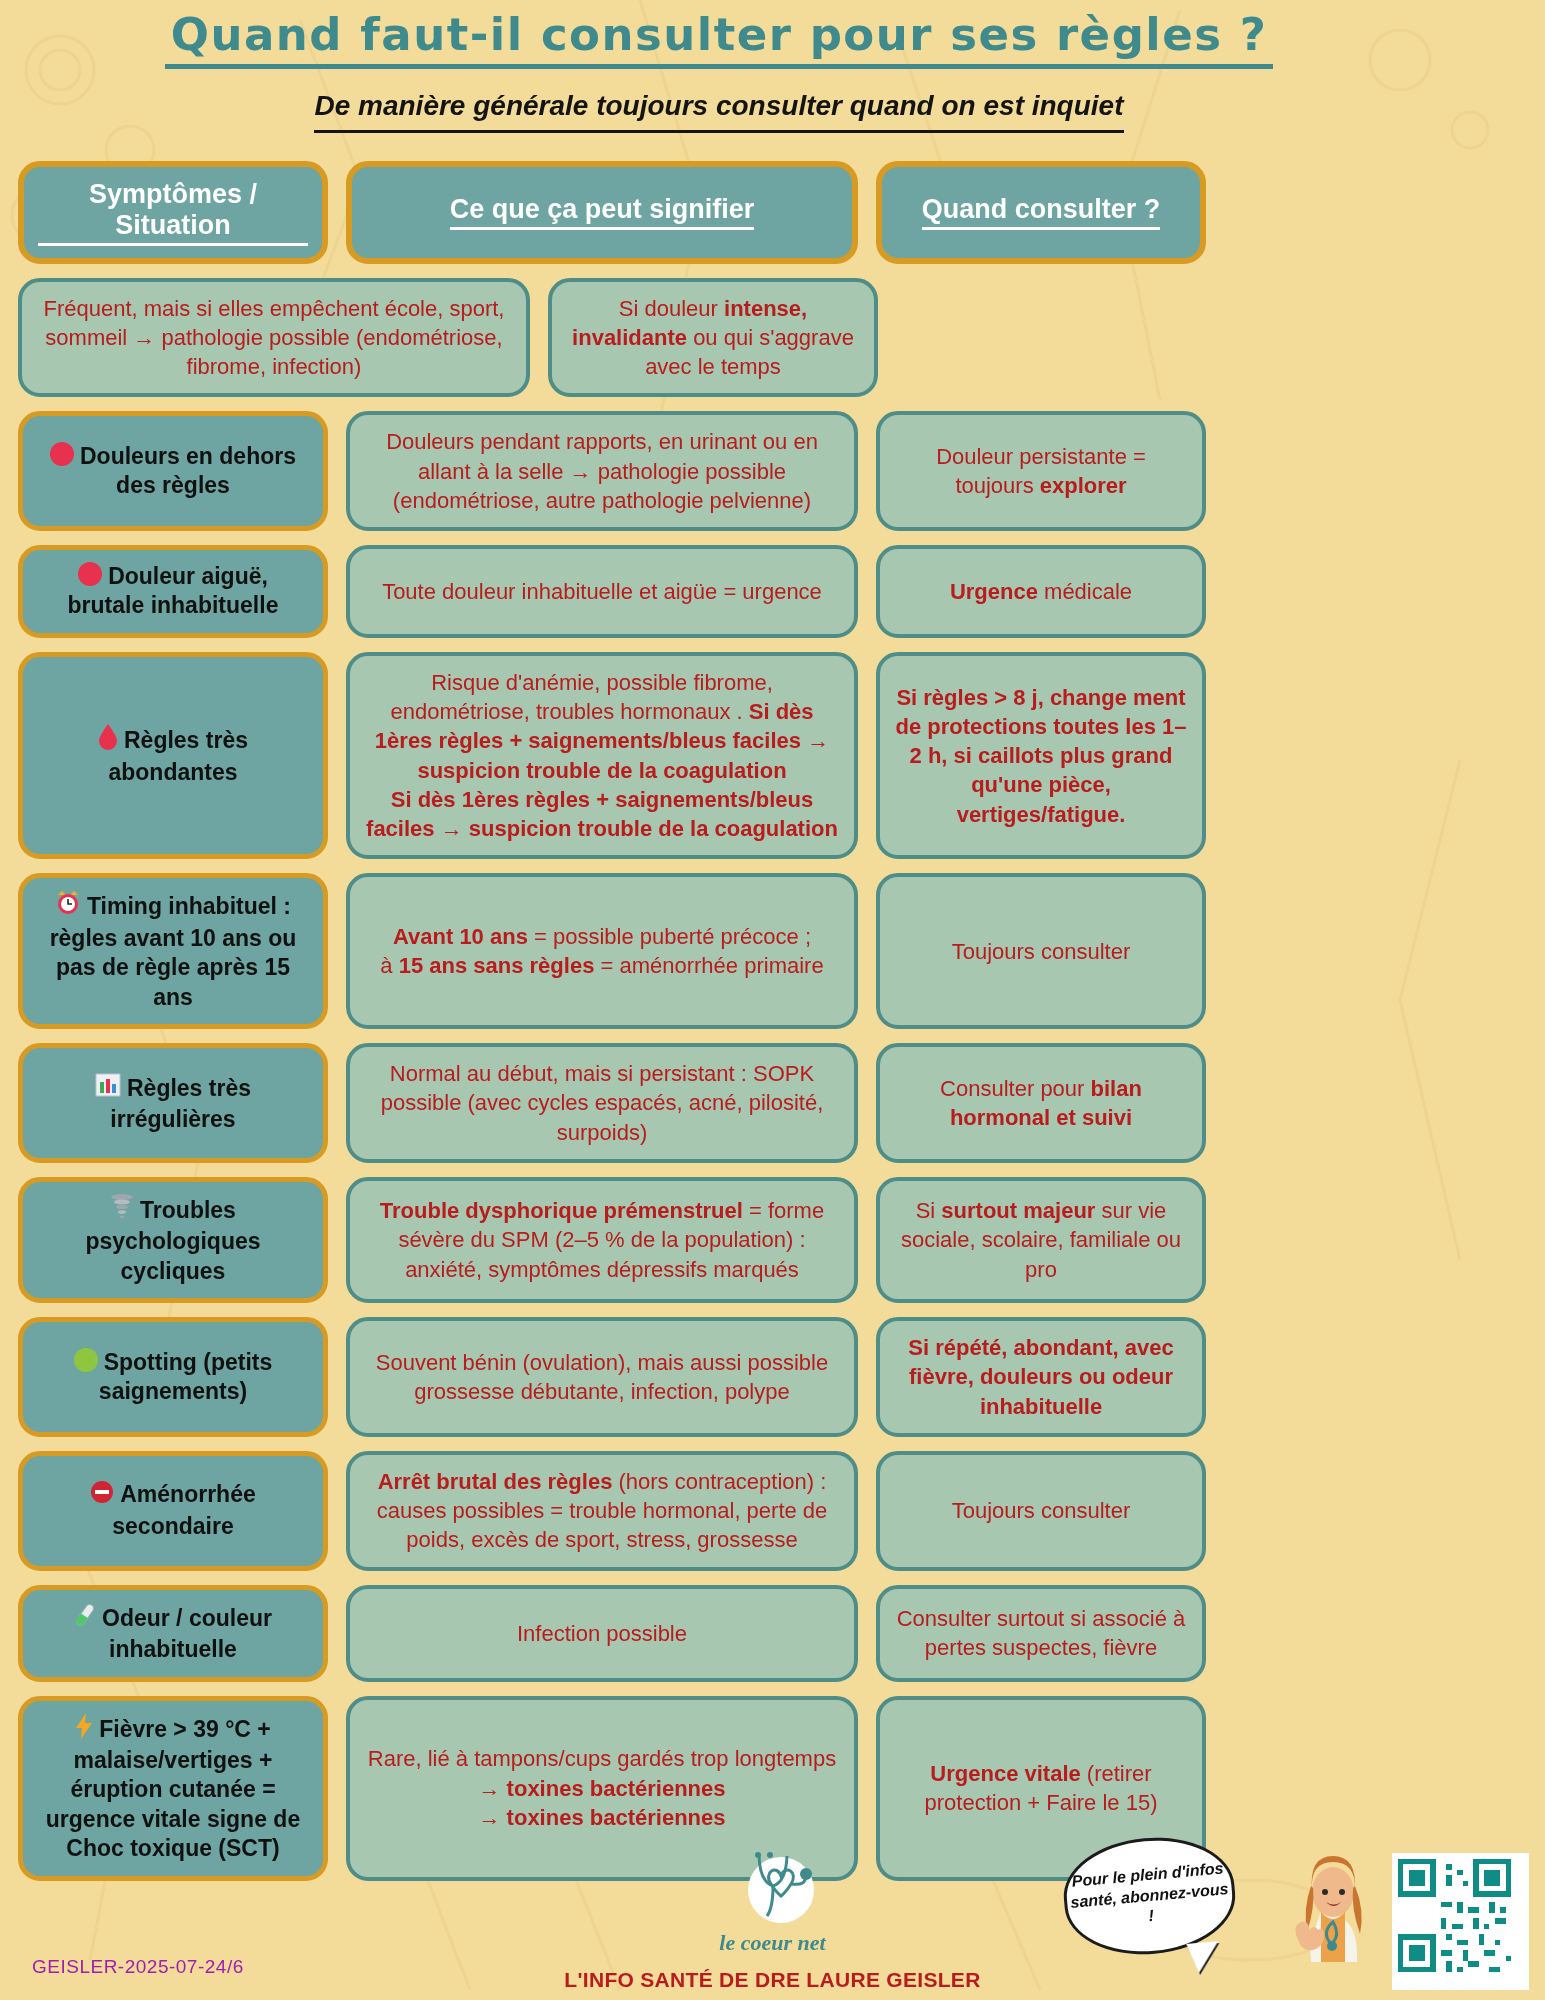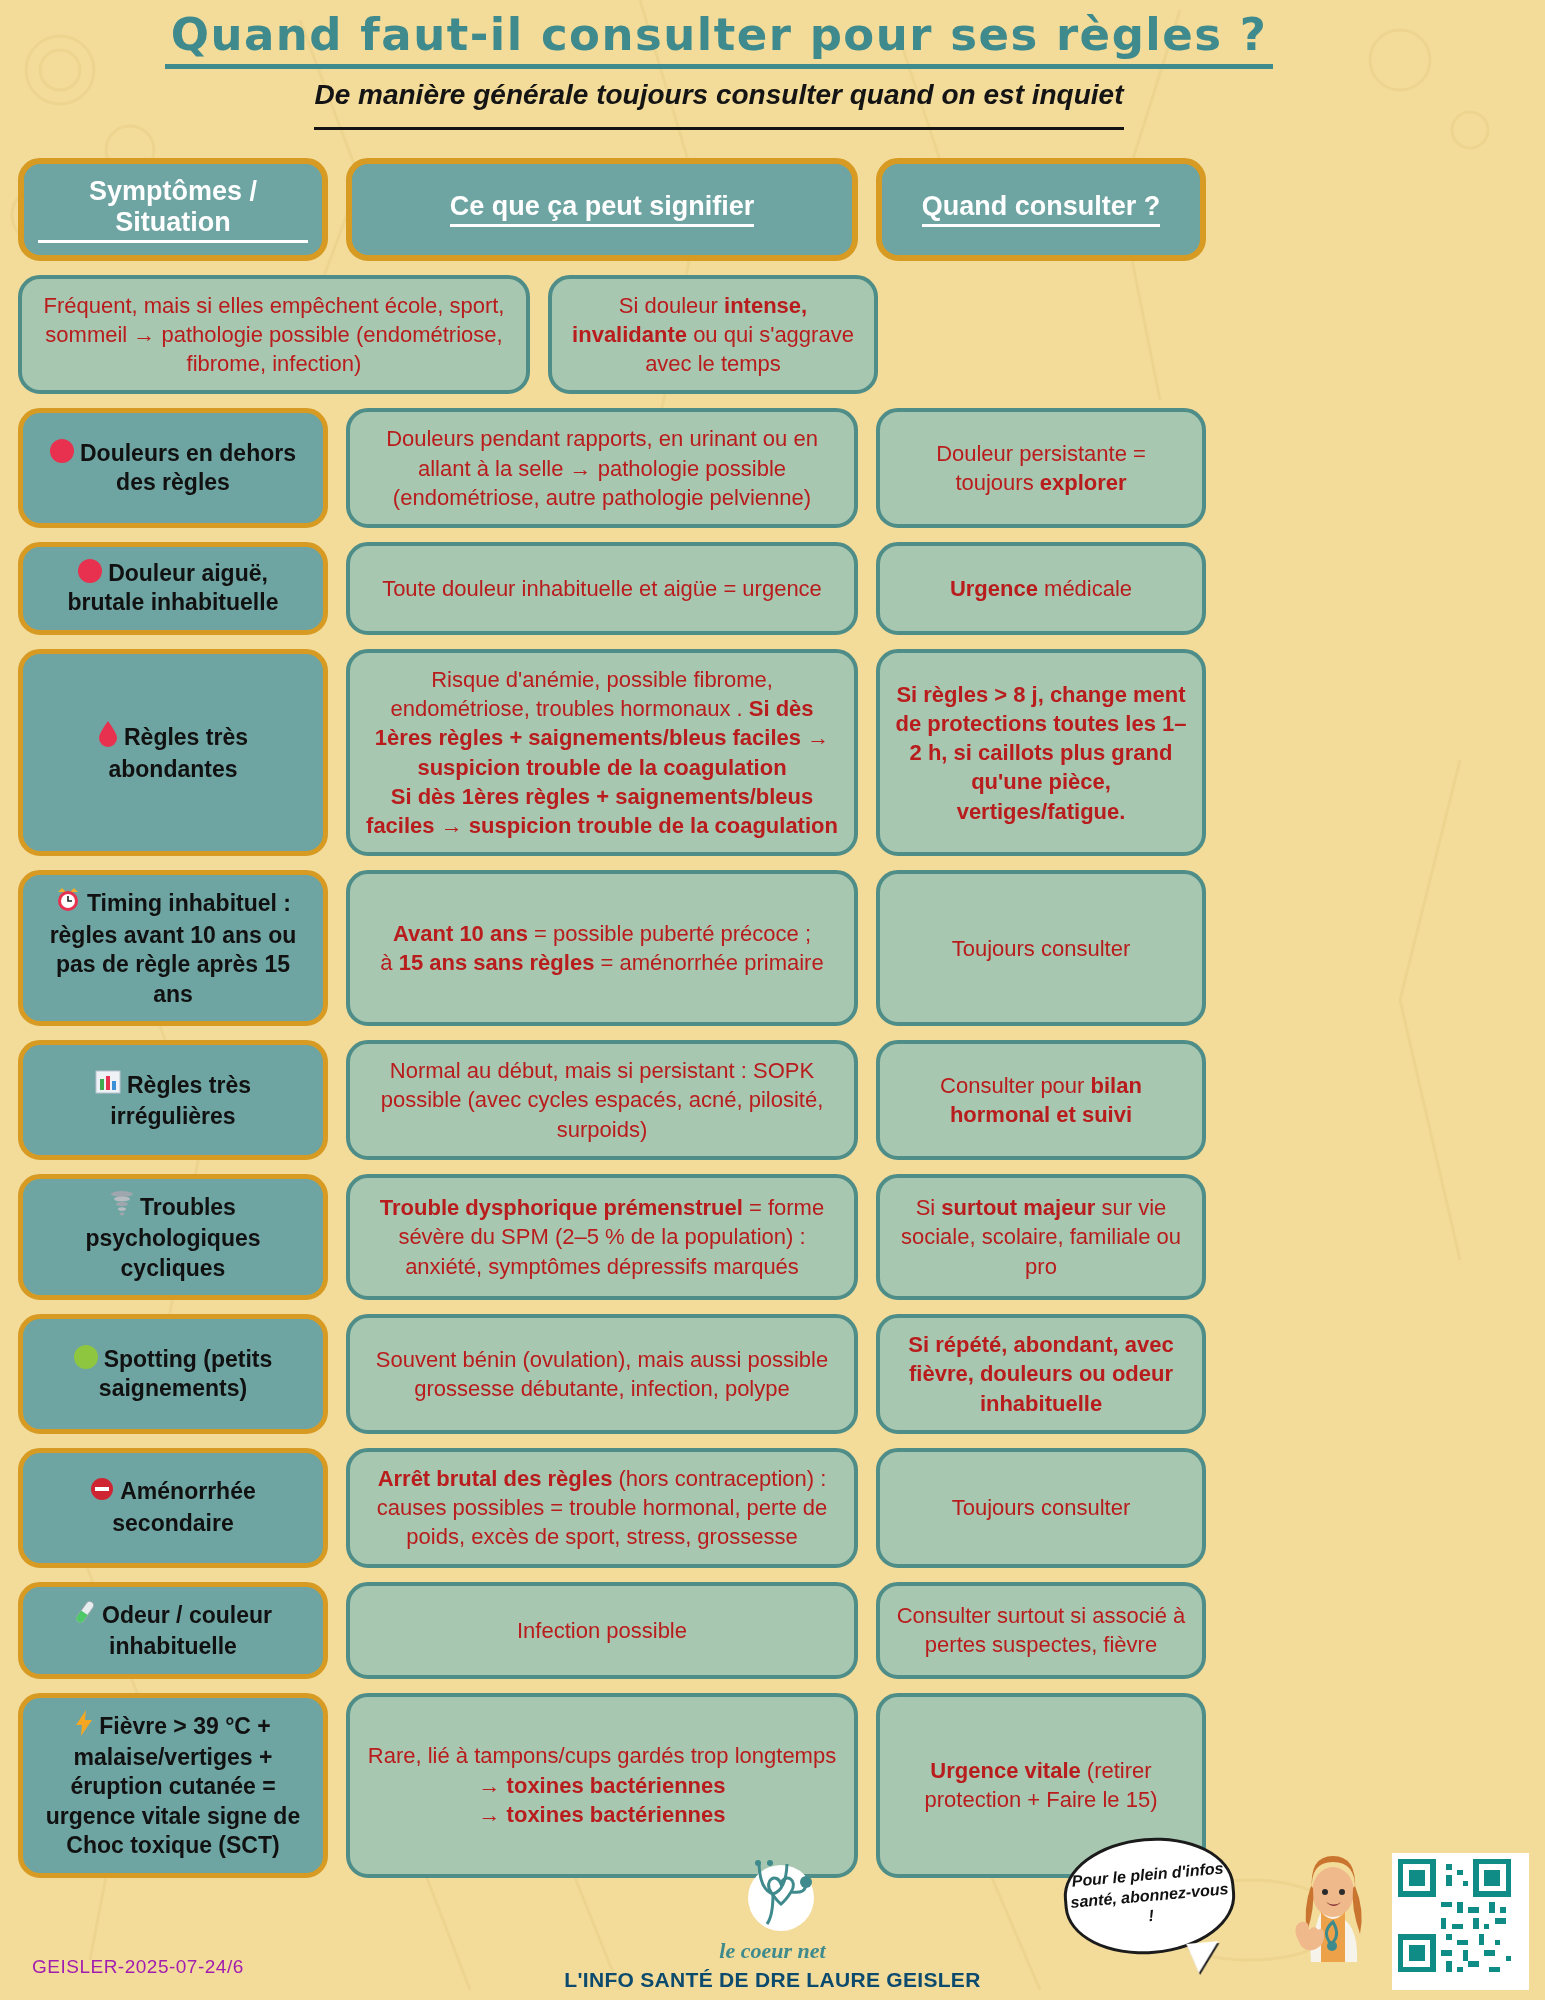--- a/index.html
+++ b/index.html
@@ -17,24 +17,24 @@
   .title-wrap{text-align:center;padding-top:10px;}
   .main-title{
     font-family:"DejaVu Sans", sans-serif;
     font-size:45px;font-weight:700;color:#3e8a8c;
     letter-spacing:1.5px;
     border-bottom:5px solid #3e8a8c;
     display:inline-block;padding:0 6px 4px 6px;
     line-height:1.1;
   }
   .sub-title{
-    margin-top:10px;
+    margin-top:21px;
     font-size:28px;font-weight:700;font-style:italic;color:#141414;
     display:inline-block;border-bottom:3px solid #141414;
-    padding-bottom:16px;
+    padding-bottom:8px;
   }
 
   
   .table{margin:28px 18px 0 18px;}
   .row{display:flex;gap:18px;margin-bottom:14px;align-items:stretch;}
   .col-a{width:310px;flex:0 0 310px;}
   .col-b{width:512px;flex:0 0 512px;}
   .col-c{width:330px;flex:0 0 330px;}
 
   .cell{
@@ -78,21 +78,21 @@
   .brand{
     position:absolute;left:0;right:0;bottom:8px;text-align:center;
   }
   .brand-logo{display:block;margin:0 auto;}
   .brand-name{
     font-size:22px;color:#3e8a8c;font-style:italic;font-weight:700;
     margin-top:-4px;
     font-family:Liberation Serif, serif;
   }
   .brand-tag{
-    font-size:21px;color:#0c4a6e;font-weight:700;letter-spacing:.3px;margin-top:4px;
+    font-size:21px;color:#b91c1c;font-weight:700;letter-spacing:.3px;margin-top:12px;
   }
   .bubble{
     position:absolute;right:310px;bottom:46px;width:165px;height:110px;
     background:#ffffff;border:3px solid #1b1b1b;border-radius:50%/46%;
     display:flex;align-items:center;justify-content:center;text-align:center;
     transform:rotate(-5deg);
   }
   .bubble-txt{font-size:16px;font-weight:700;font-style:italic;line-height:1.3;color:#111;}
   .bubble:after{
     content:"";position:absolute;right:18px;bottom:-26px;

